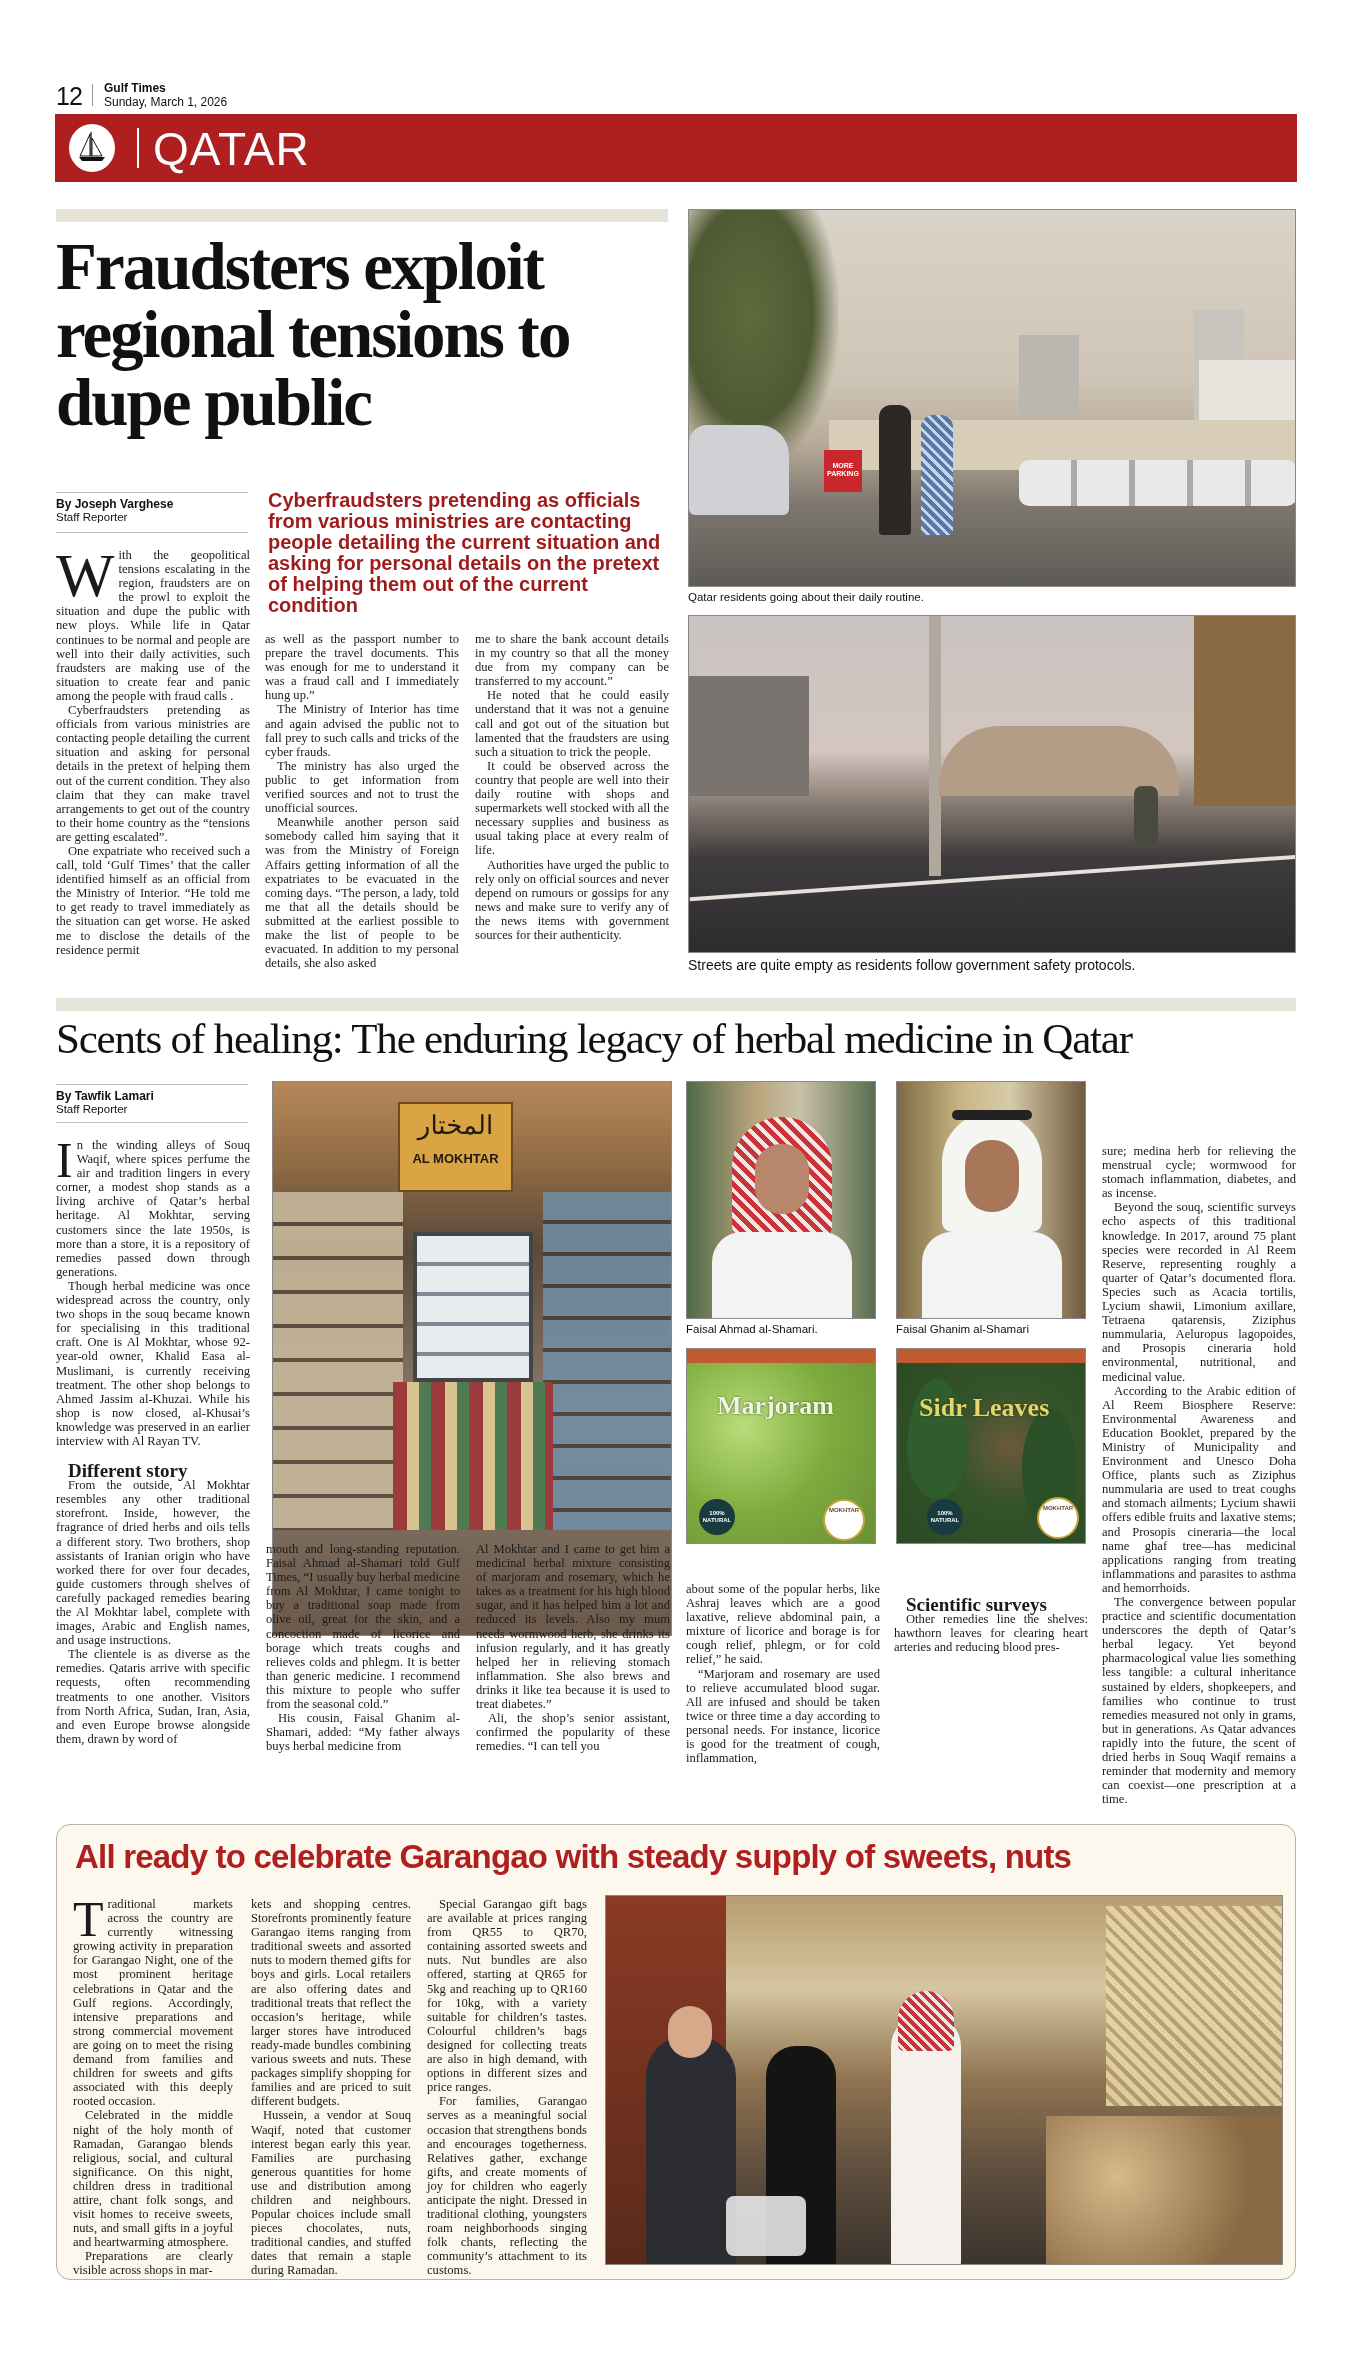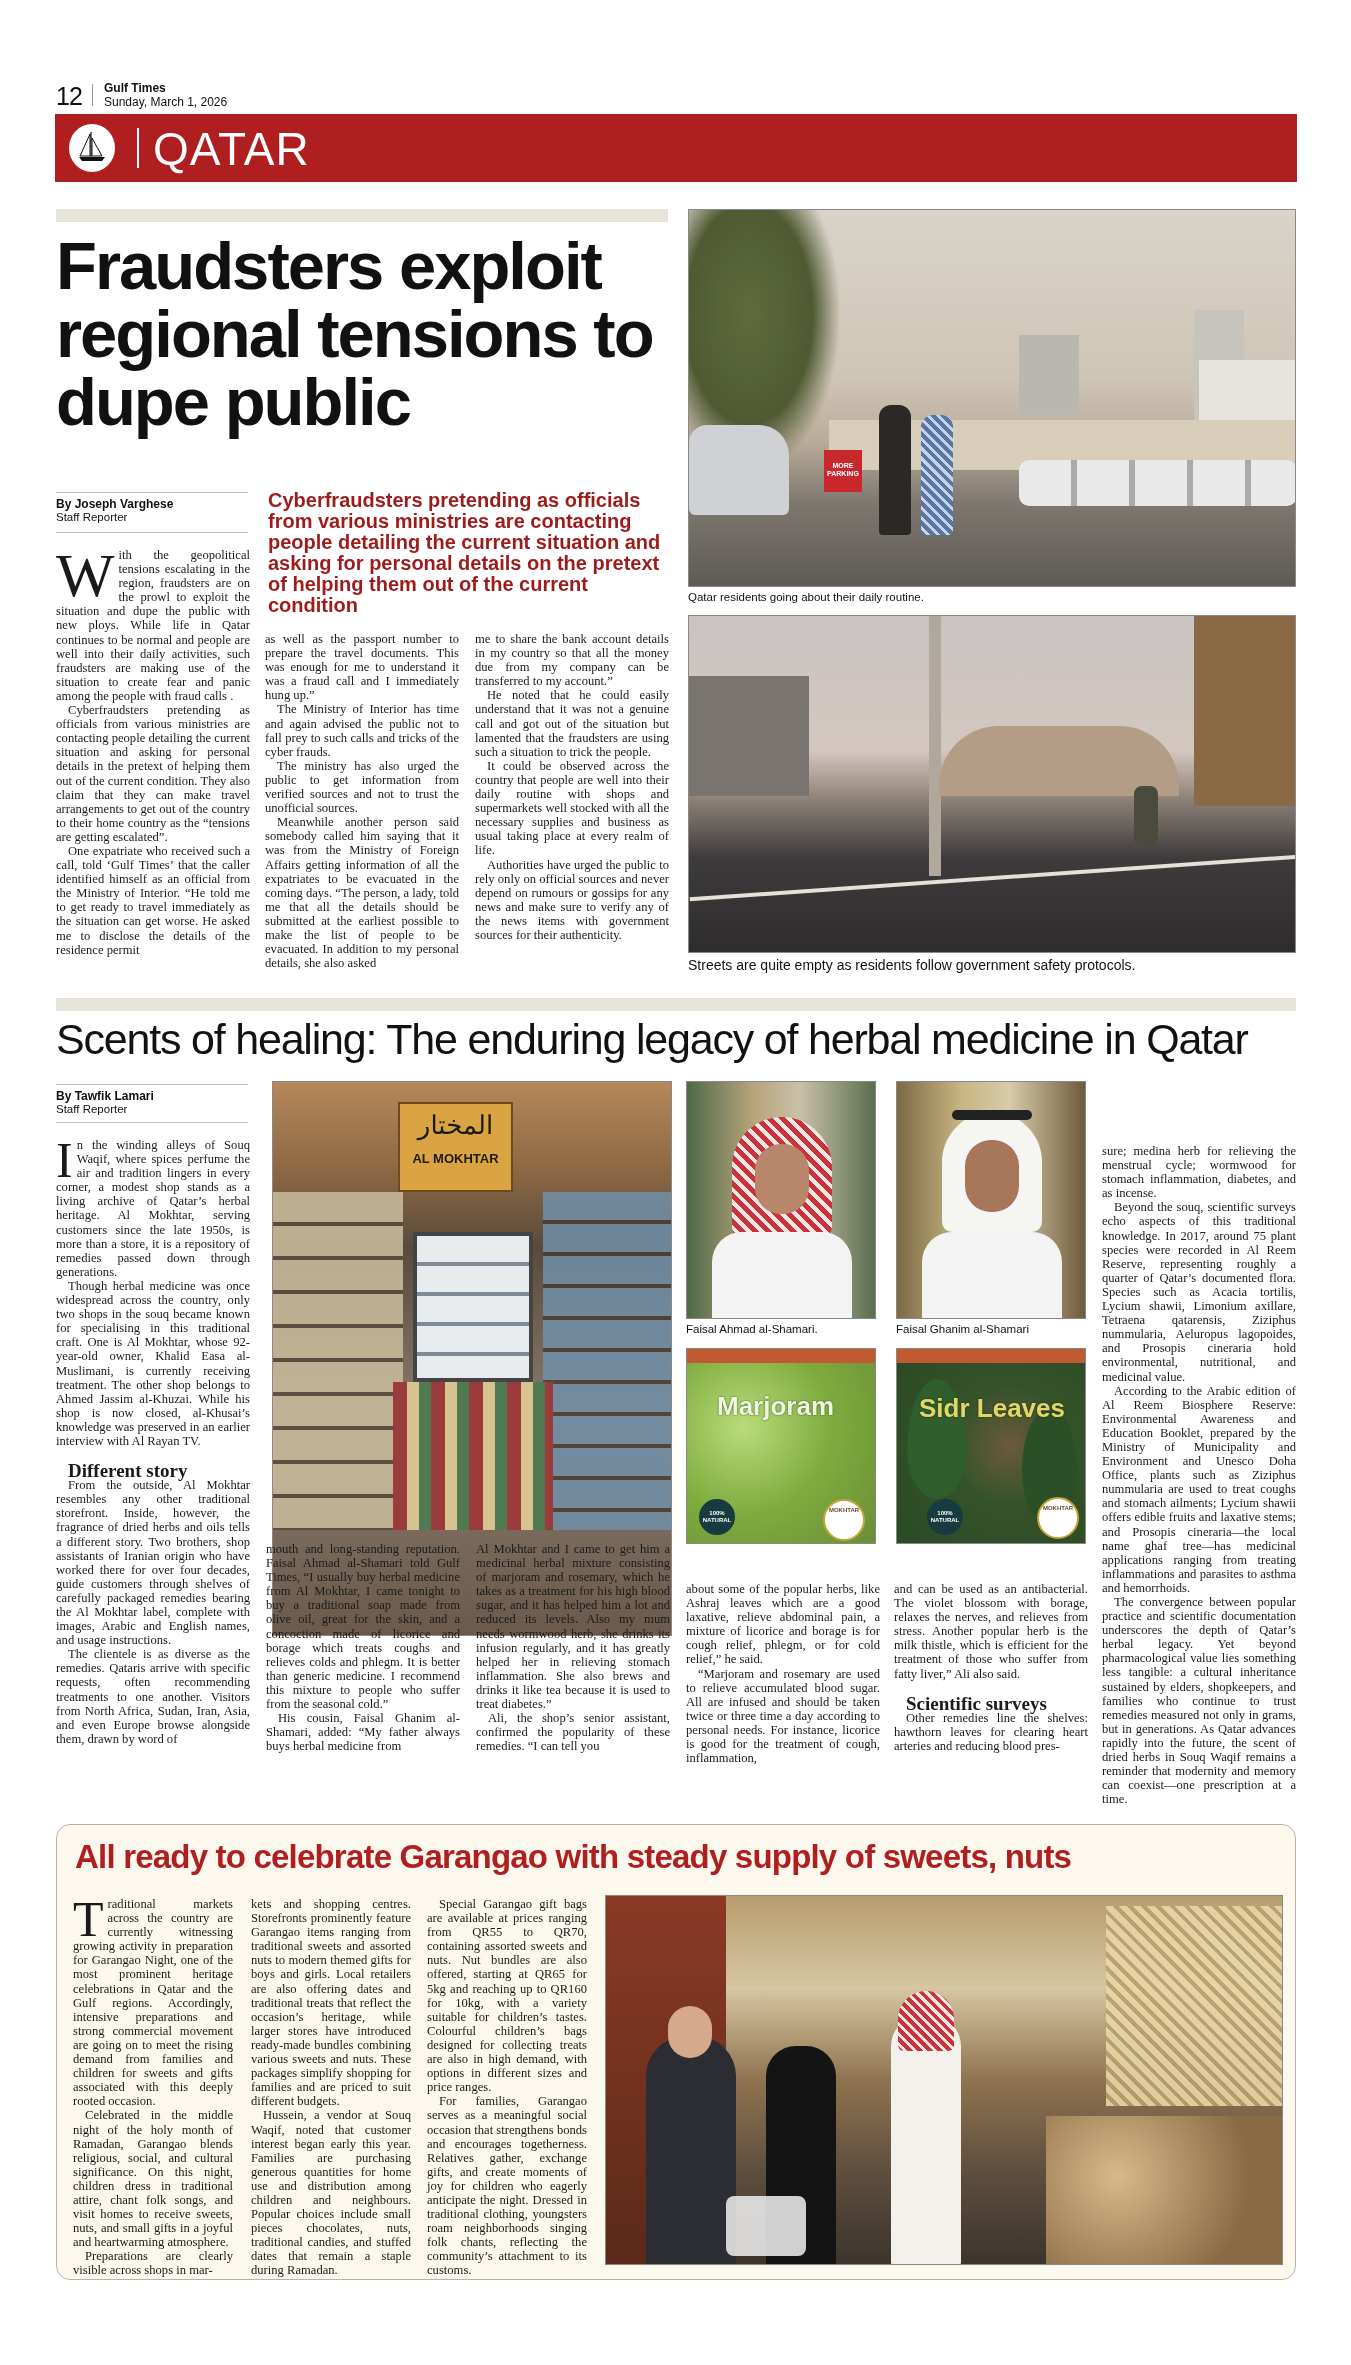--- a/index.html
+++ b/index.html
@@ -1,20 +1,20 @@
 <!DOCTYPE html>
 <html><head>
 <meta charset="utf-8">
 <style>
 *{box-sizing:border-box;margin:0;padding:0}
 html,body{width:1351px;height:2365px;background:#fff;overflow:hidden}
 body{position:relative;font-family:"DejaVu Serif",serif;color:#111}
 .abs{position:absolute}
 .sans{font-family:"Liberation Sans",sans-serif}
-.serif{font-family:Liberation Sans, sans-serif}
+.serif{font-family:Liberation Serif, serif}
 .body-text{font-family:"Liberation Serif",serif;font-size:12.6px;line-height:14.1px;text-align:justify;hyphens:auto;color:#1a1a1a}
 .body-text p{text-indent:12px}
 .body-text p.noind{text-indent:0}
 .body-text h4{font-family:"Liberation Serif",serif;font-weight:bold;font-size:19px;margin-top:16px;padding-left:12px}
 .dropcap{float:left;font-family:"Liberation Serif",serif;font-size:58px;line-height:46px;padding-right:4px;margin-top:2px}
 .rule{border-top:1px solid #bfbfbf}
 .caption{font-family:"Liberation Sans",sans-serif;font-size:11.5px;color:#111}
 .photo{position:absolute;overflow:hidden;border:1px solid #888}
 .tan-bar{background:#e6e3d8;position:absolute}
 </style>
@@ -158,21 +158,20 @@
   <div class="abs serif" style="left:22px;top:44px;font-size:26px;color:#e2d86a;font-weight:bold;text-shadow:0 0 2px #2a2a10;">Sidr Leaves</div>
   <div class="abs sans" style="left:30px;top:150px;width:36px;height:36px;border-radius:50%;background:#173b3e;color:#fff;font-size:6px;font-weight:bold;text-align:center;padding-top:11px;line-height:7px;">100% NATURAL</div>
   <div class="abs sans" style="left:140px;top:148px;width:42px;height:42px;border-radius:50%;background:#fff;color:#6b4a2a;font-size:6px;font-weight:bold;text-align:center;padding-top:6px;border:2px solid #c7a43b;">MOKHTAR</div>
 </div>
 
 <div class="abs body-text" style="left:686px;top:1582px;width:194px;">
   <p class="noind">about some of the popular herbs, like Ashraj leaves which are a good laxative, relieve abdominal pain, a mixture of licorice and borage is for cough relief, phlegm, or for cold relief,” he said.</p>
   <p>“Marjoram and rosemary are used to relieve accumulated blood sugar. All are infused and should be taken twice or three time a day according to personal needs. For instance, licorice is good for the treatment of cough, inflammation,</p>
 </div>
 <div class="abs body-text" style="left:894px;top:1582px;width:194px;">
-  <p class="noind">and can be used as an antibacterial. The violet blossom with borage, relaxes the nerves, and relieves from stress. Another popular herb is the milk thistle, which is efficient for the treatment of those who suffer from fatty liver,” Ali also said.</p>
   <h4>Scientific surveys</h4>
   <p>Other remedies line the shelves: hawthorn leaves for clearing heart arteries and reducing blood pres-</p>
 </div>
 <div class="abs body-text" style="left:1102px;top:1144px;width:194px;">
   <p class="noind">sure; medina herb for relieving the menstrual cycle; wormwood for stomach inflammation, diabetes, and as incense.</p>
   <p>Beyond the souq, scientific surveys echo aspects of this traditional knowledge. In 2017, around 75 plant species were recorded in Al Reem Reserve, representing roughly a quarter of Qatar’s documented flora. Species such as Acacia tortilis, Lycium shawii, Limonium axillare, Tetraena qatarensis, Ziziphus nummularia, Aeluropus lagopoides, and Prosopis cineraria hold environmental, nutritional, and medicinal value.</p>
   <p>According to the Arabic edition of Al Reem Biosphere Reserve: Environmental Awareness and Education Booklet, prepared by the Ministry of Municipality and Environment and Unesco Doha Office, plants such as Ziziphus nummularia are used to treat coughs and stomach ailments; Lycium shawii offers edible fruits and laxative stems; and Prosopis cineraria—the local name ghaf tree—has medicinal applications ranging from treating inflammations and parasites to asthma and hemorrhoids.</p>
   <p>The convergence between popular practice and scientific documentation underscores the depth of Qatar’s herbal legacy. Yet beyond pharmacological value lies something less tangible: a cultural inheritance sustained by elders, shopkeepers, and families who continue to trust remedies measured not only in grams, but in generations. As Qatar advances rapidly into the future, the scent of dried herbs in Souq Waqif remains a reminder that modernity and memory can coexist—one prescription at a time.</p>
 </div>
 

